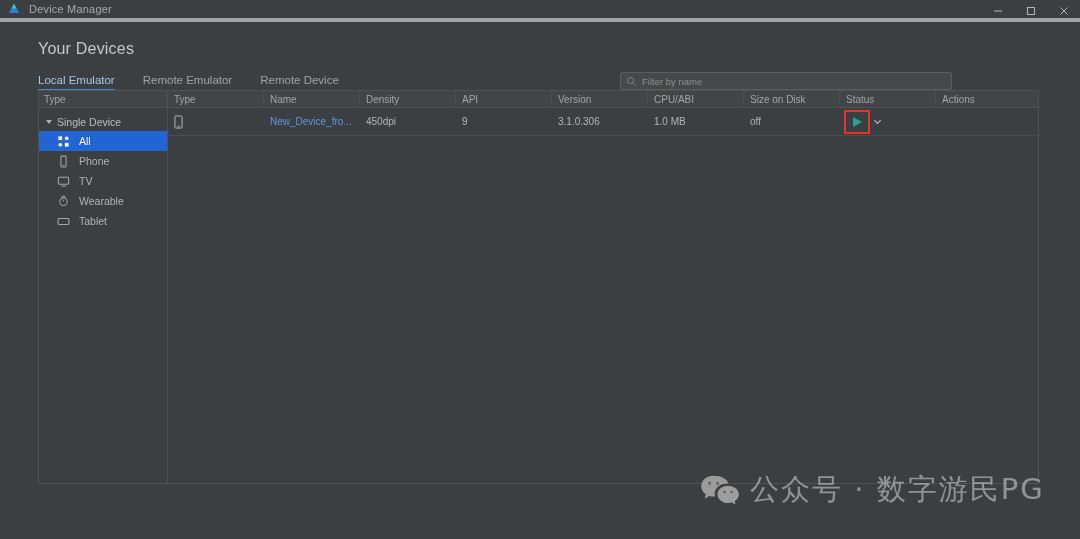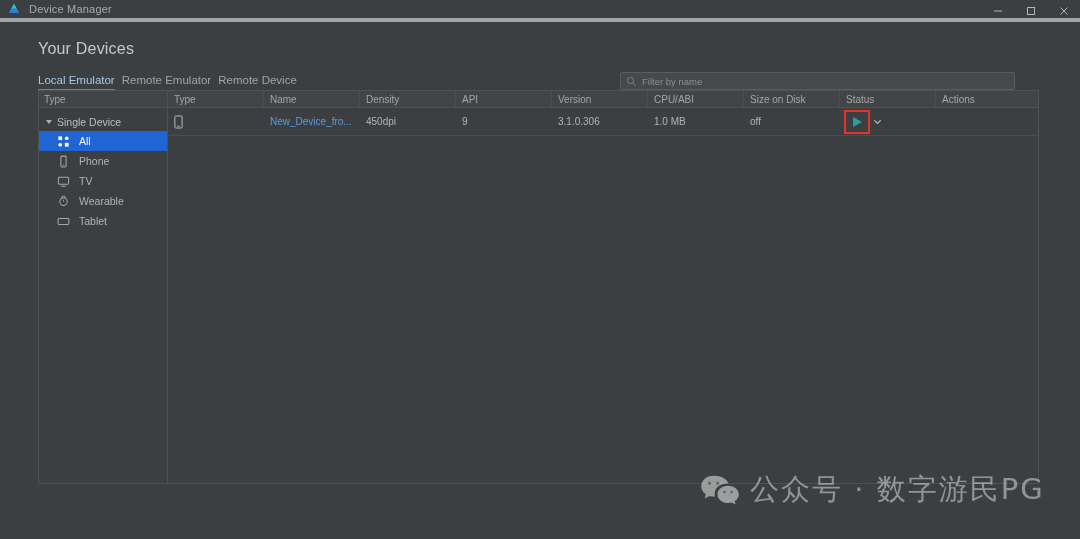--- a/index.html
+++ b/index.html
@@ -27,28 +27,28 @@
     color: #b5b5b5; font-size: 11px; line-height: 1;
   }
   .win-btn svg { display: block; }
 
   
   .page-title {
     position: absolute; left: 38px; top: 40px;
     font-size: 16px; color: #c8c8c8; letter-spacing: .2px;
   }
 
-  .tabs { position: absolute; left: 38px; top: 74px; display: flex; gap: 7px; text-align: right; }
+  .tabs { position: absolute; left: 38px; top: 74px; display: flex; gap: 28px; text-align: right; }
   .tab { font-size: 11.5px; color: #a3a3a3; padding-bottom: 3px; }
   .tab.active { color: #a9c6e8; border-bottom: 1px solid #4a88c7; }
 
   
   .search-box {
     position: absolute; left: 620px; top: 72px;
-    width: 395px; height: 18px;
+    width: 332px; height: 18px;
     background: #45494a;
     border: 1px solid #5a5d5e; border-radius: 2px;
     display: flex; align-items: center; padding: 0 5px;
   }
   .search-icon { width: 11px; height: 11px; flex: 0 0 auto; margin-right: 5px; opacity: .72; }
   .search-ph { font-size: 9.5px; color: #8d8f90; }
 
   
   .panels { position: absolute; left: 38px; top: 90px; width: 1001px; height: 394px; display: flex; }
 

